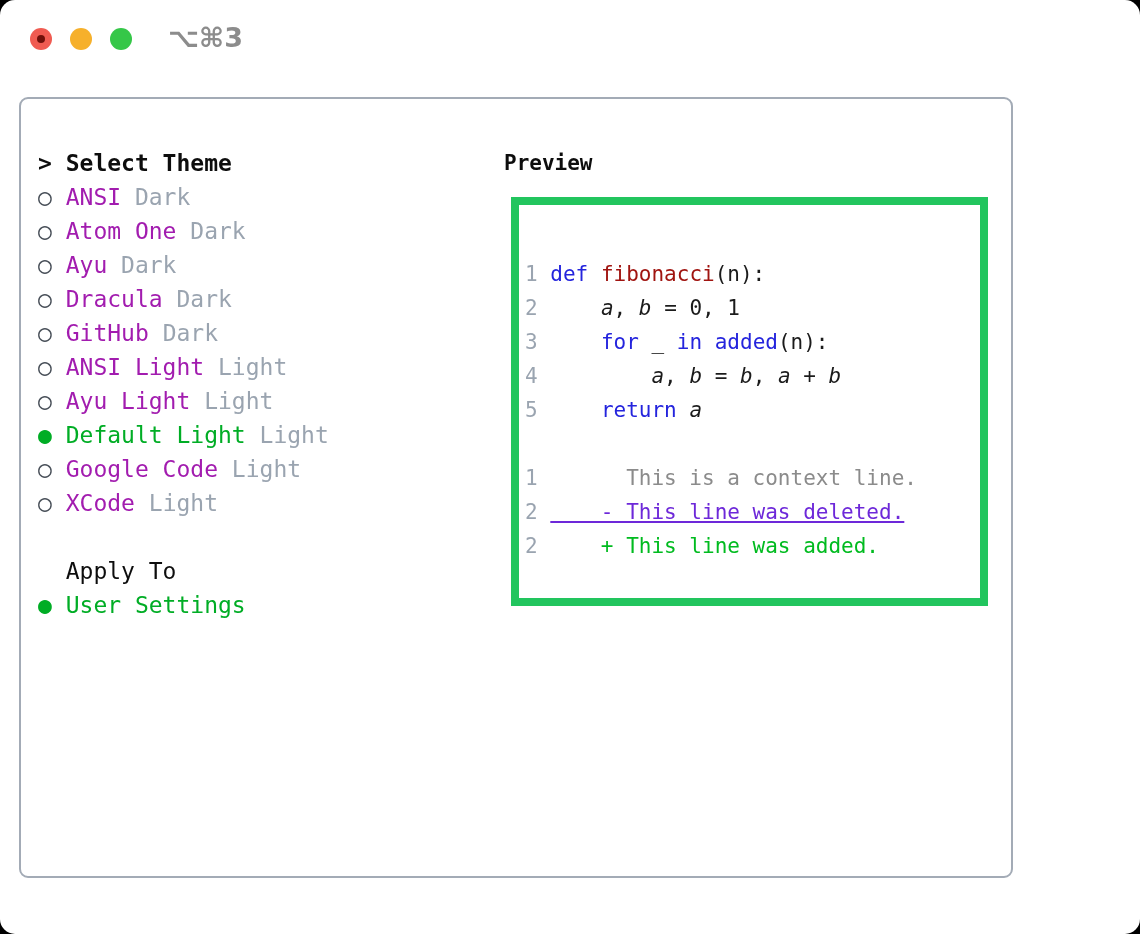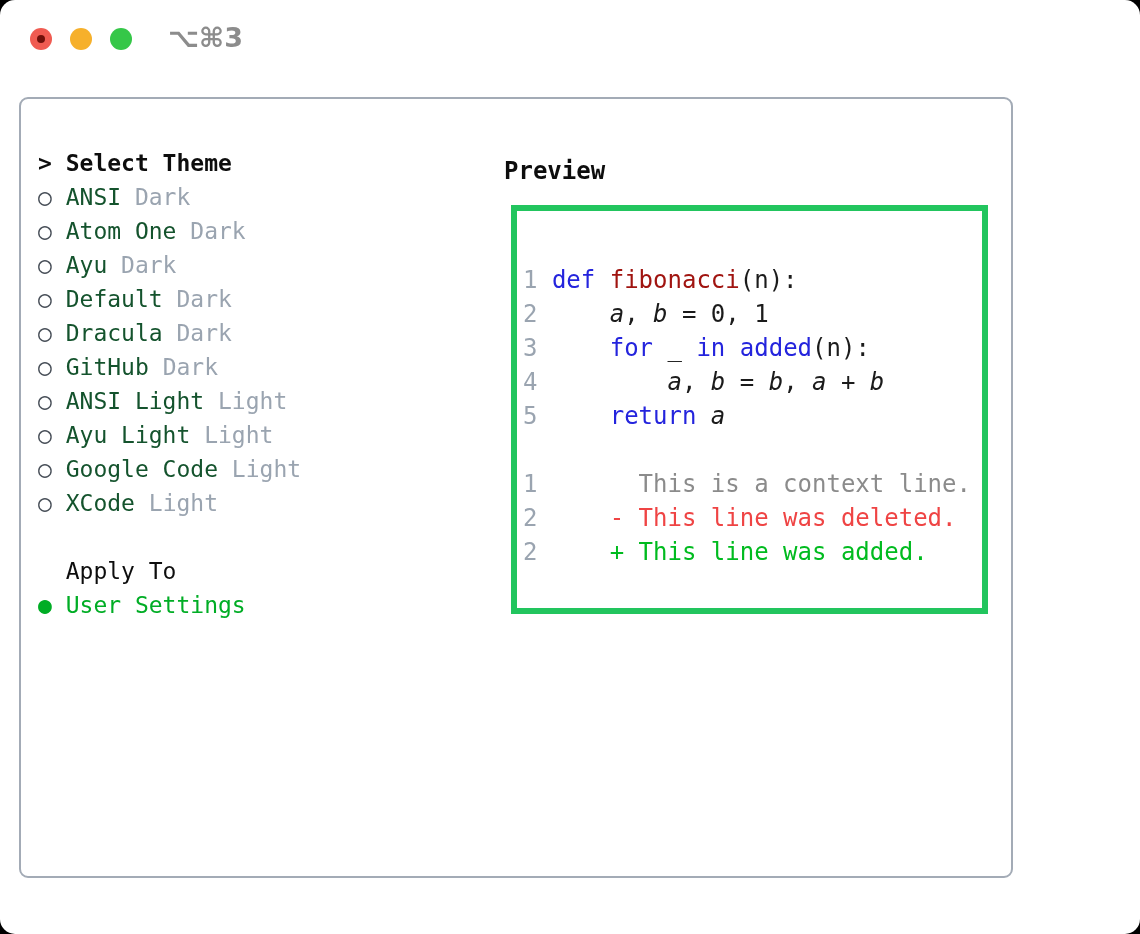--- a/index.html
+++ b/index.html
@@ -28,48 +28,48 @@
   .left-col{
     position:absolute;left:17px;top:47px;width:440px;
     font-size:23px;line-height:34px;color:#343b44;
   }
   .row{white-space:pre;height:34px;}
   .row .prefix{display:inline-block;width:2ch;}
   .row.header{color:#0d0d0d;font-weight:bold;}
   .row.subheader{color:#0d0d0d;}
   .marker-open{color:#4a515a;}
   .marker-filled{color:#00ad25;}
-  .theme-name{color:#14532d;}
+  .theme-name{color:#a21caf;}
   .variant-tag{color:#9aa4b0;}
   .sel .theme-name,.sel .opt-label{color:#00ad25;}
   .opt-label{color:#343b44;}
   .spacer{height:34px;}
   .hint{
     white-space:normal;width:410px;color:#9aa4b0;
     font-size:23px;line-height:34px;
   }
   
   .right-col{
-    position:absolute;left:483px;top:55px;
-    font-size:24px;line-height:34px;
+    position:absolute;left:483px;top:47px;
+    font-size:21px;line-height:34px;
   }
   .preview-title{color:#0d0d0d;font-weight:bold;white-space:pre;height:34px;}
   .preview-box{
     margin-left:7px;margin-top:17px;width:477px;height:409px;
-    border:6px solid #22c55e;box-sizing:border-box;background:#fff;
+    border:8px solid #22c55e;box-sizing:border-box;background:#fff;
     padding:52px 0 18px 6px;overflow:hidden;
   }
   .code-line{white-space:pre;height:34px;}
   .gut{color:#9aa4b0;}
   .tk-kw{color:#2424dd;}
   .tk-fn{color:#a01410;}
   .tk-pl{color:#1b1b1b;}
   .tk-va{color:#1b1b1b;font-style:italic;}
   .tk-ctx{color:#8b8b8b;text-align:center;}
-  .tk-de{color:#ef4444;}
+  .tk-de{color:#6d28d9;text-decoration:underline;}
   .tk-ad{color:#00bb1f;}
 </style>
 </head>
 <body>
 
 <div class="screen">
 
   <div class="titlebar">
     <div class="lights">
       <div class="light close">
@@ -82,25 +82,25 @@
   </div>
 
   <div class="panel">
 
     <div class="left-col">
       <div class="row header"><span class="prefix">&gt;</span><span>Select Theme</span></div>
       <div id="theme-list">
           <div class="row"><span class="prefix marker-open">○</span><span class="theme-name">ANSI</span><span class="variant-tag"> Dark</span></div>
           <div class="row"><span class="prefix marker-open">○</span><span class="theme-name">Atom One</span><span class="variant-tag"> Dark</span></div>
           <div class="row"><span class="prefix marker-open">○</span><span class="theme-name">Ayu</span><span class="variant-tag"> Dark</span></div>
-          <div class="row"><span class="prefix marker-open">○</span><span class="theme-name">Default</span><span class="variant-tag"> Dark</span></div>
           <div class="row"><span class="prefix marker-open">○</span><span class="theme-name">Dracula</span><span class="variant-tag"> Dark</span></div>
           <div class="row"><span class="prefix marker-open">○</span><span class="theme-name">GitHub</span><span class="variant-tag"> Dark</span></div>
           <div class="row"><span class="prefix marker-open">○</span><span class="theme-name">ANSI Light</span><span class="variant-tag"> Light</span></div>
           <div class="row"><span class="prefix marker-open">○</span><span class="theme-name">Ayu Light</span><span class="variant-tag"> Light</span></div>
+          <div class="row sel"><span class="prefix marker-filled">●</span><span class="theme-name">Default Light</span><span class="variant-tag"> Light</span></div>
           <div class="row"><span class="prefix marker-open">○</span><span class="theme-name">Google Code</span><span class="variant-tag"> Light</span></div>
           <div class="row"><span class="prefix marker-open">○</span><span class="theme-name">XCode</span><span class="variant-tag"> Light</span></div>
         </div>
       <div class="spacer"></div>
       <div class="row subheader"><span class="prefix"></span><span>Apply To</span></div>
       <div id="apply-options">
           <div class="row sel"><span class="prefix marker-filled">●</span><span class="opt-label">User Settings</span></div>
         </div>
       <div class="spacer"></div>
     </div>

